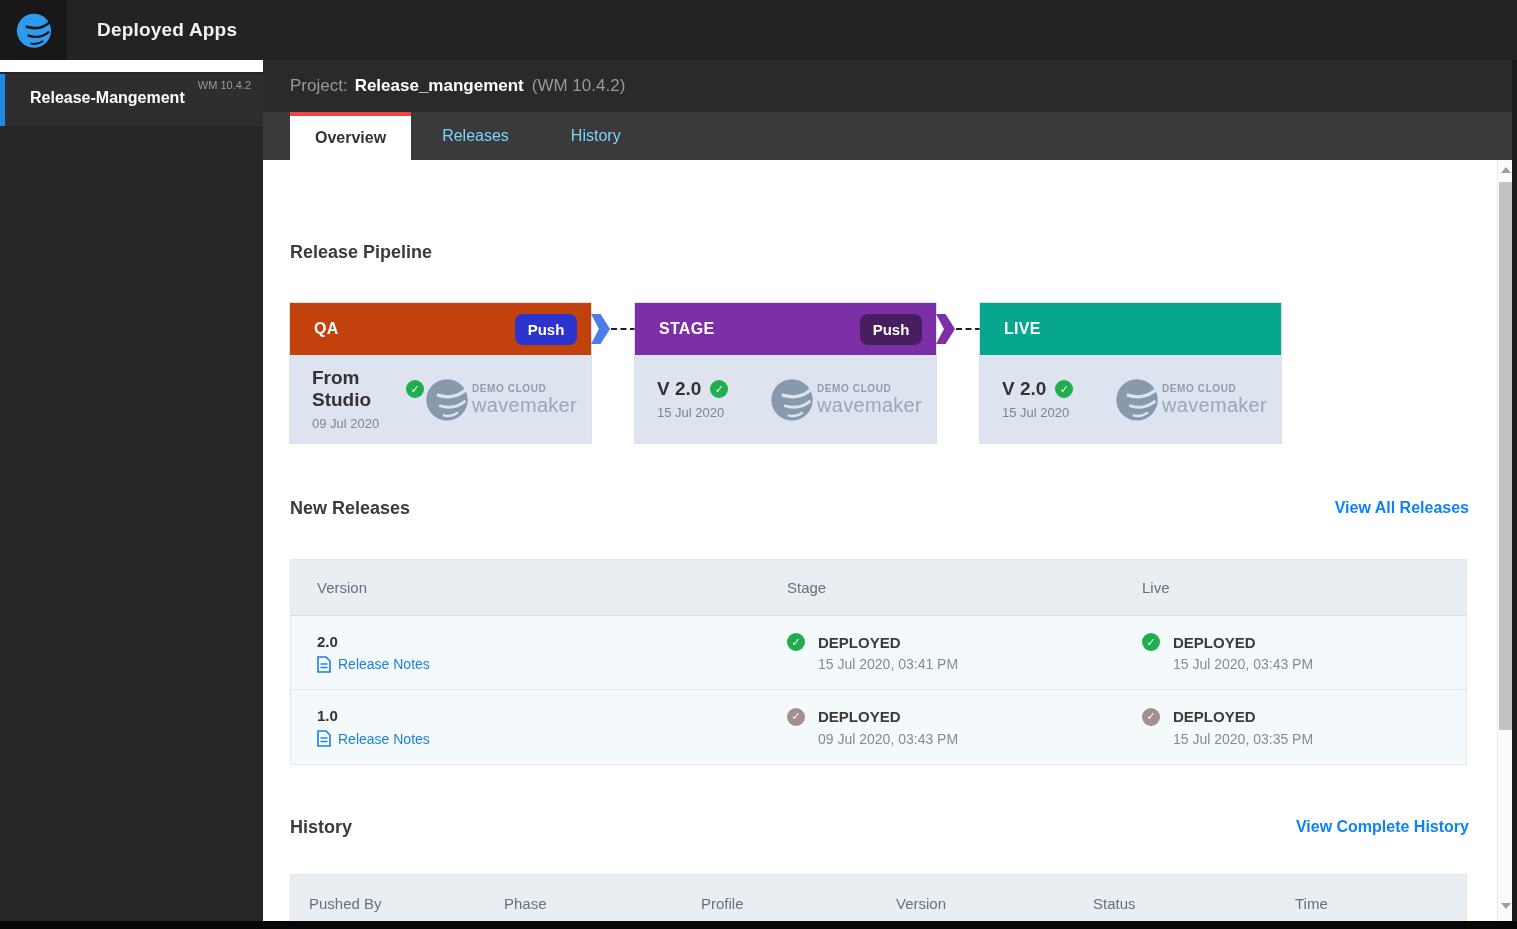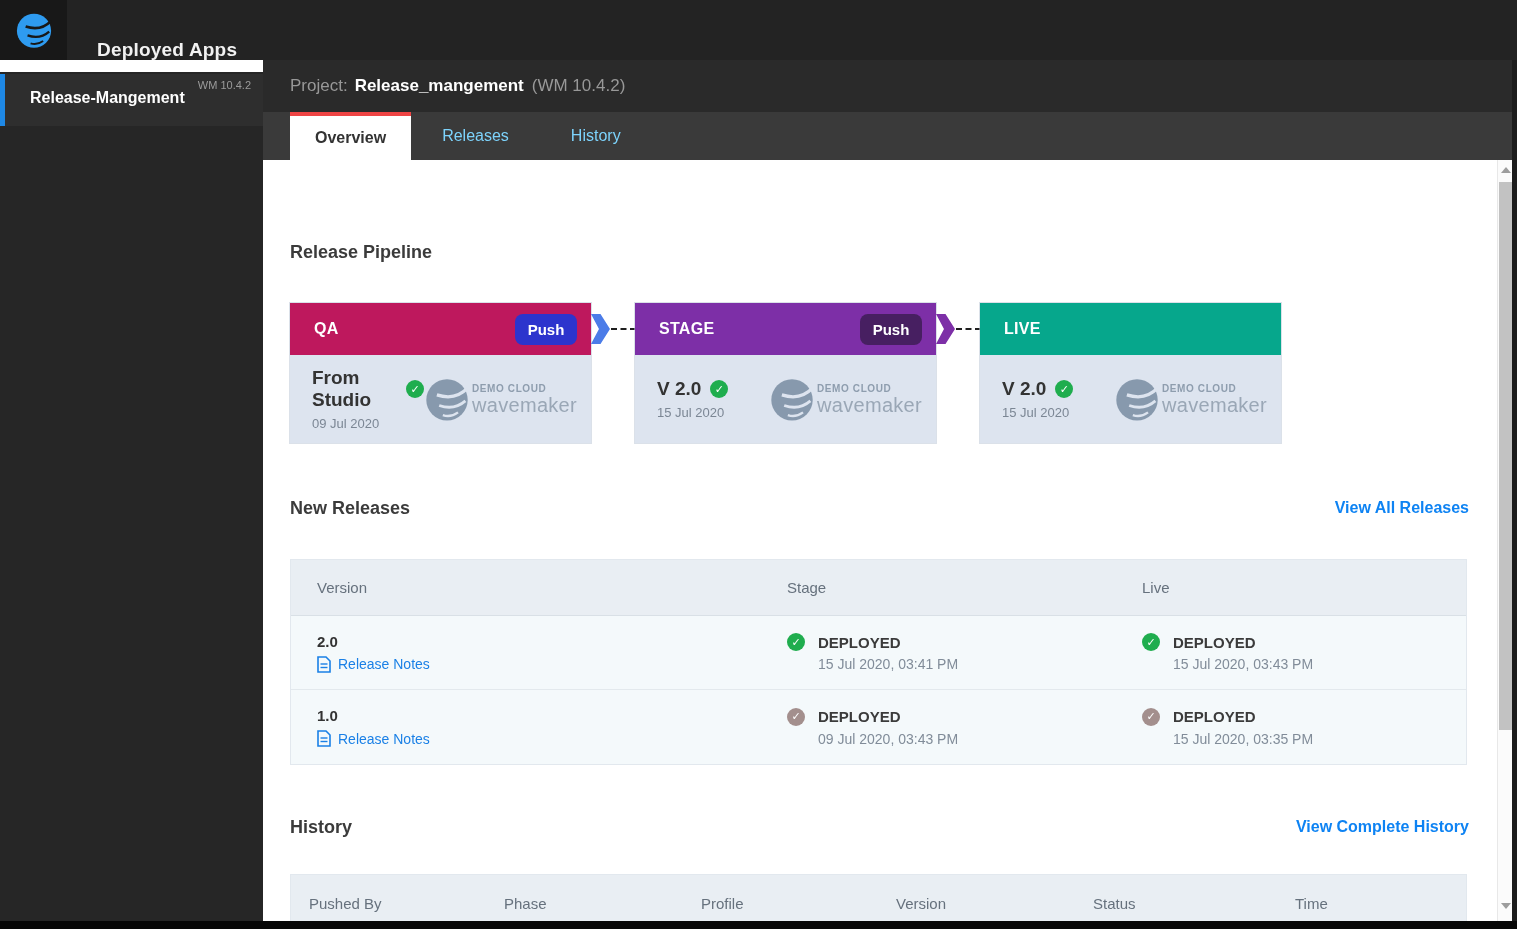--- a/index.html
+++ b/index.html
@@ -3,21 +3,21 @@
 <meta charset="utf-8">
 <style>
   * { margin:0; padding:0; box-sizing:border-box; }
   html,body { width:1517px; height:929px; overflow:hidden; }
   body { font-family:"Liberation Sans","DejaVu Sans",sans-serif; background:#ffffff; position:relative; }
   .stage { position:absolute; left:0; top:0; width:1517px; height:929px; overflow:hidden; background:#ffffff; }
 
   
   .topbar { position:absolute; left:0; top:0; width:1517px; height:60px; background:#232323; z-index:5; }
   .logo-box { position:absolute; left:0; top:0; width:67px; height:60px; background:#181818; display:flex; align-items:center; justify-content:center; }
-  .topbar-title { position:absolute; left:97px; top:0; height:60px; display:flex; align-items:center; color:#f2f2f2; font-size:19px; font-weight:700; letter-spacing:.2px;margin-top:20px; }
+  .topbar-title { position:absolute; left:97px; top:0; height:60px; display:flex; align-items:center; color:#f2f2f2; font-size:19px; font-weight:700; letter-spacing:.2px; }
 
   
   .sidebar { position:absolute; left:0; top:72px; width:263px; height:861px; background:#262626; z-index:4; }
   .sidebar-item { position:absolute; left:0; top:2px; width:263px; height:52px; background:#2e2e2e; border-left:5px solid #1e88e5; padding:5px 12px 6px 25px; display:flex; flex-direction:column; cursor:pointer; }
   .sidebar-item-version { align-self:flex-end; color:#9b9b9b; font-size:11px; }
   .sidebar-item-name { color:#ffffff; font-size:16px; font-weight:700; margin-top:-2px; }
 
   
   .project-bar { position:absolute; left:263px; top:60px; width:1254px; height:52px; background:#2a2a2a; display:flex; align-items:center; padding-left:27px; font-size:17px; z-index:3; }
   .project-label { color:#989898; margin-right:7px; }
@@ -114,21 +114,21 @@
     <div class="tab">History</div>
   </nav>
 
   <main class="content">
 
     <h2 class="section-title" style="top:82px;">Release Pipeline</h2>
 
     <div class="cards-row">
 
       <div class="pcard">
-        <div class="pcard-header" style="background-color: #be185d;">
+        <div class="pcard-header" style="background-color: #c2410c;">
           <span class="pcard-name">QA</span>
           <button class="push-btn" style="background-color: rgb(44, 52, 205);">Push</button>
           <span class="pcard-arrow" style="background-color: rgb(75, 124, 232);"></span>
           <span class="pcard-dash"></span>
         </div>
         <div class="pcard-body">
           <div>
             <div class="ver-row">
               <span class="ver-text">From Studio</span>
               <span class="check-ic" style="background-color: rgb(31, 173, 78);">✓</span>

